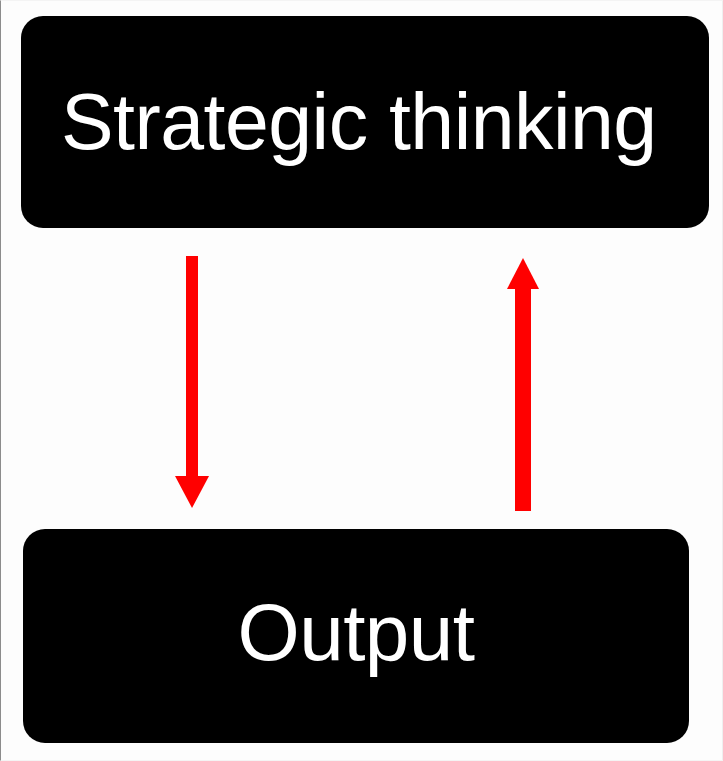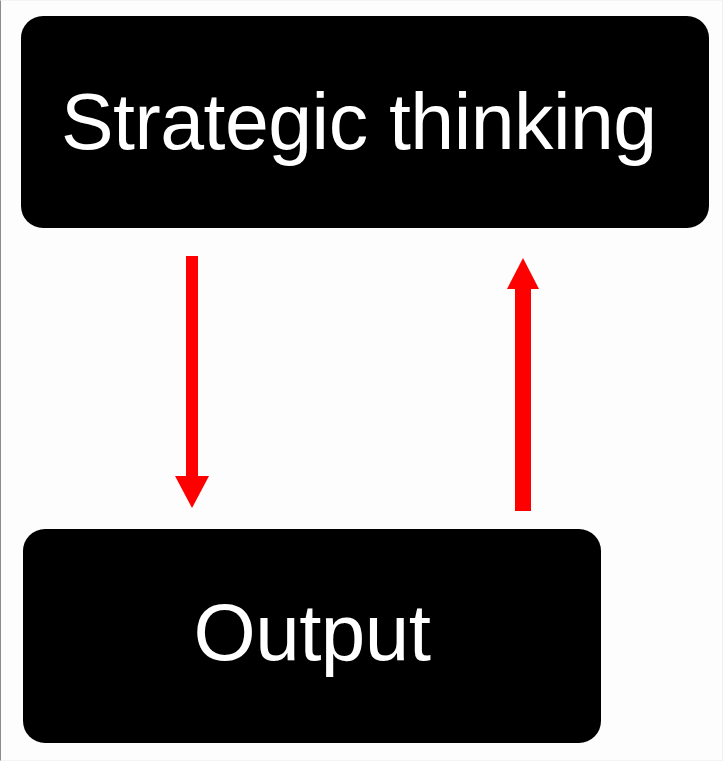--- a/index.html
+++ b/index.html
@@ -53,21 +53,21 @@
   }
   #node-strategic-thinking .node-label {
     font-size: 80px;
     transform: scaleX(0.985);
     transform-origin: left center;
   }
 
   #node-output {
     left: 22px;
     top: 528px;
-    width: 578px;
+    width: 666px;
     height: 214px;
     justify-content: center;
     padding-bottom: 6px;
   }
   #node-output .node-label {
     font-size: 80px;
   }
 
   
   .arrow-svg {

